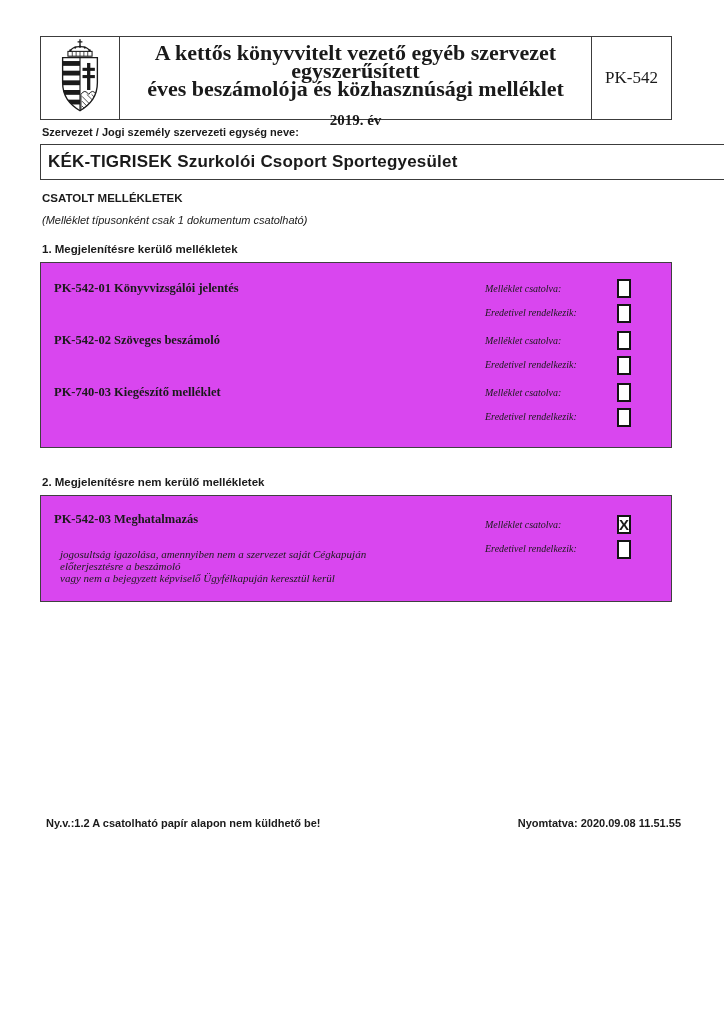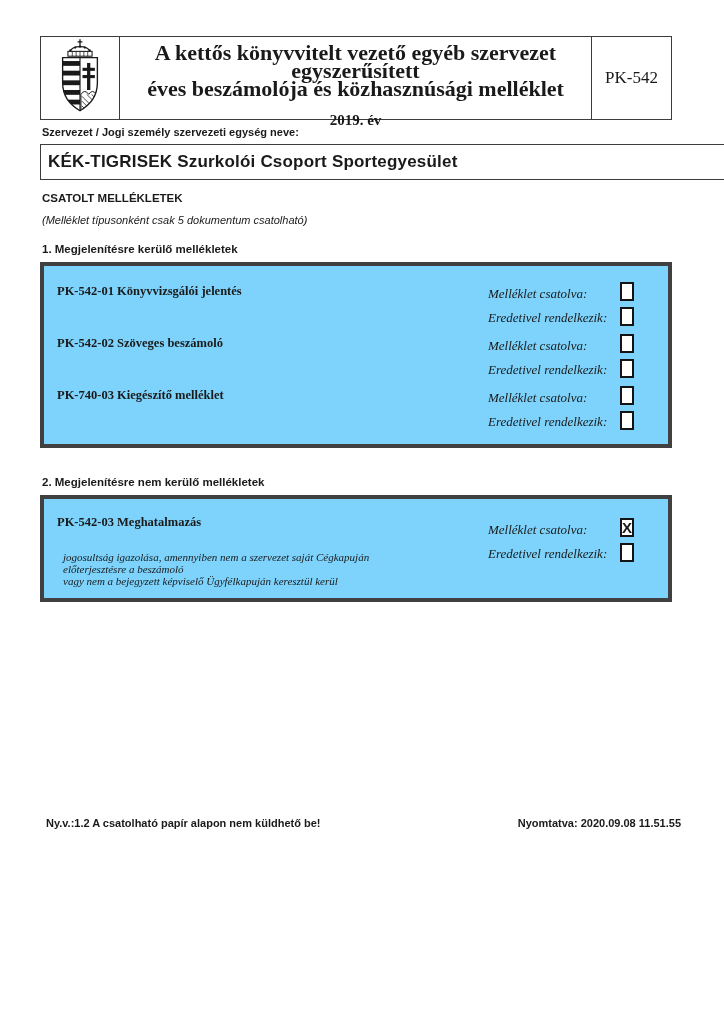--- a/index.html
+++ b/index.html
@@ -33,29 +33,29 @@
     border:1px solid #3c3c3c;display:flex;align-items:center;padding-left:7px;
     font-size:17px;font-weight:700;letter-spacing:.2px;background:#fff;
   }
 
   
   .att-heading{left:42px;top:192px;font-size:11.5px;font-weight:700;}
   .att-note{left:42px;top:214px;font-size:11px;font-style:italic;}
   .sec-title{font-size:11.5px;font-weight:700;}
 
   
-  .sec-box{box-sizing:border-box;border:4px solid #404040;background:#7dd3fc;padding-left:8px;}
+  .sec-box{box-sizing:border-box;border:1px solid #404040;background:#d946ef;padding-left:8px;}
   .sec1-box{left:40px;top:262px;width:632px;height:186px;}
   .sec2-box{left:40px;top:495px;width:632px;height:107px;}
 
   .att-row{position:absolute;left:0;width:100%;height:48px;}
   .item-title{position:absolute;left:13px;top:0;
     font-family:"Liberation Serif","DejaVu Serif",serif;font-weight:700;font-size:12.5px;}
   .clabel{position:absolute;left:444px;
-    font-family:"Liberation Serif","DejaVu Serif",serif;font-style:italic;font-size:13px;}
+    font-family:"Liberation Serif","DejaVu Serif",serif;font-style:italic;font-size:10px;}
   .cbox{position:absolute;left:576px;width:14px;height:19px;box-sizing:border-box;
     border:2px solid #141414;background:#fff;display:flex;align-items:center;justify-content:center;
     font-weight:700;font-size:15px;line-height:1;}
   .desc{position:absolute;left:19px;top:36px;
     font-family:"Liberation Serif","DejaVu Serif",serif;font-style:italic;
     font-size:11px;line-height:12px;}
 
   
   .footer-left{left:46px;top:817px;font-size:11px;font-weight:700;}
   .footer-right{right:43px;top:817px;font-size:11px;font-weight:700;}
@@ -112,21 +112,21 @@
     <div class="title-line">éves beszámolója és közhasznúsági melléklet</div>
     <div class="title-year">2019. év</div>
   </div>
   <div class="code-cell">PK-542</div>
 </div>
 
 <div class="abs org-label">Szervezet / Jogi személy szervezeti egység neve:</div>
 <div class="abs org-box">KÉK-TIGRISEK Szurkolói Csoport Sportegyesület</div>
 
 <div class="abs att-heading">CSATOLT MELLÉKLETEK</div>
-<div class="abs att-note">(Melléklet típusonként csak 5 dokumentum csatolható)</div>
+<div class="abs att-note">(Melléklet típusonként csak 1 dokumentum csatolható)</div>
 
 <div class="abs sec-title" style="left:42px;top:243px;">1. Megjelenítésre kerülő mellékletek</div>
 
 <div class="abs sec-box sec1-box">
 
   <div class="att-row" style="top:18px;">
     <div class="item-title">PK-542-01 Könyvvizsgálói jelentés</div>
     <div class="clabel" style="top:2px;">Melléklet csatolva:</div>
     <div class="cbox" style="top:-2px;"></div>
     <div class="clabel" style="top:26px;">Eredetivel rendelkezik:</div>

